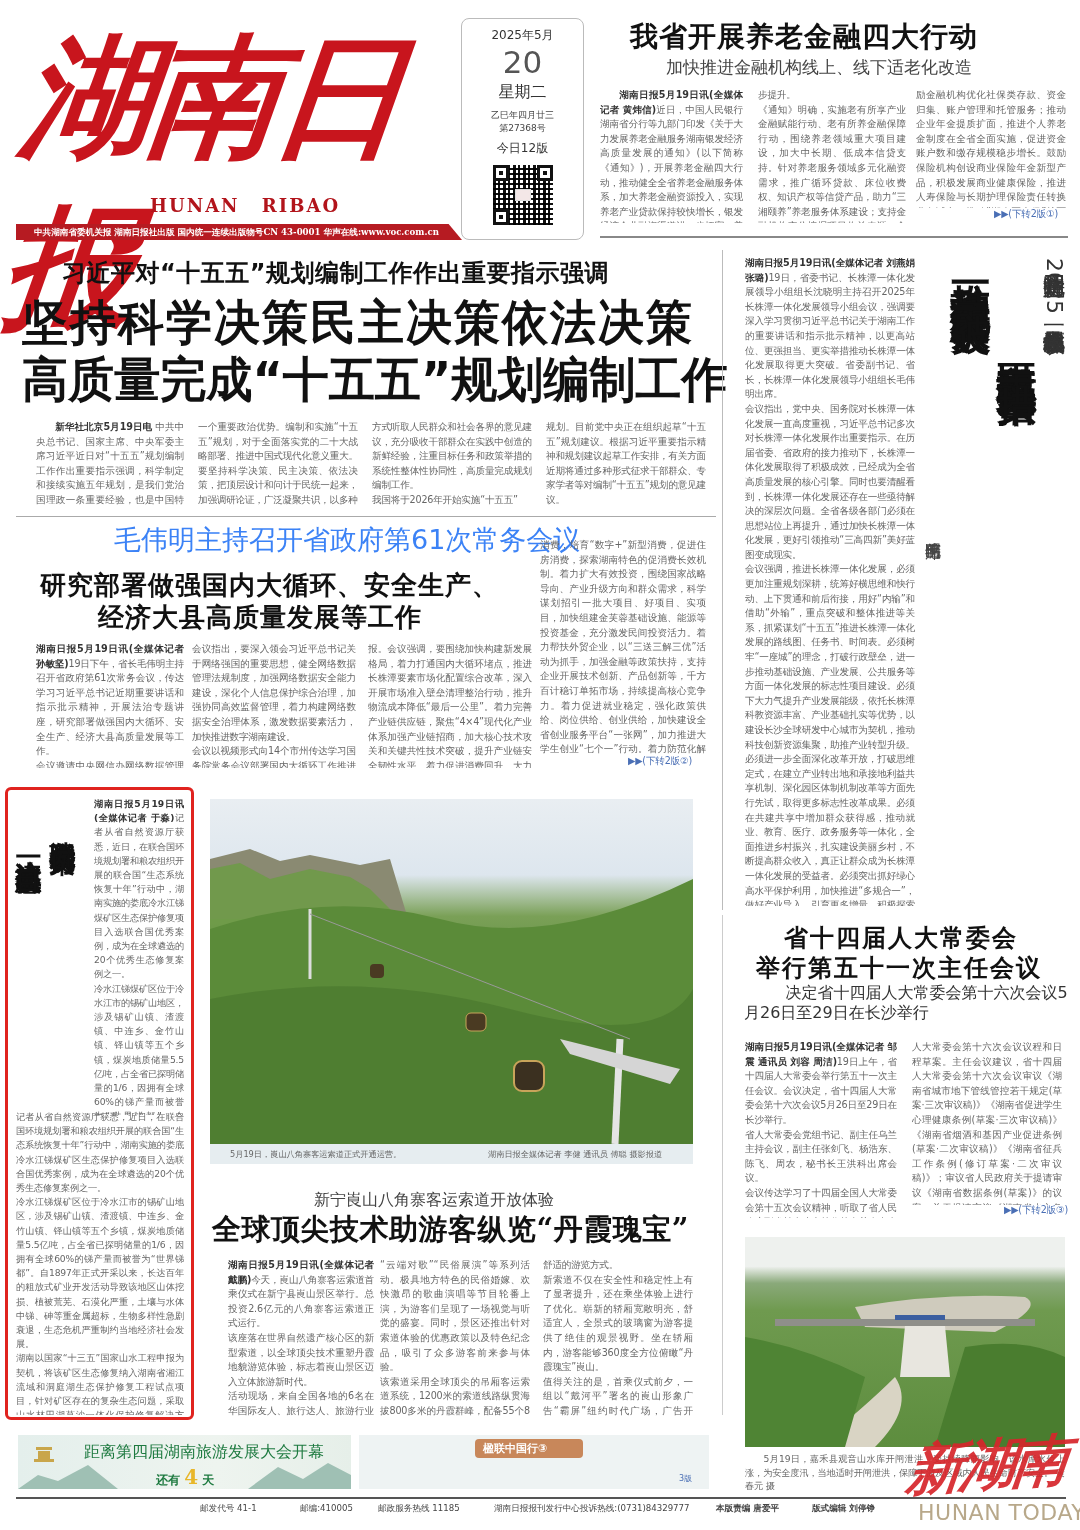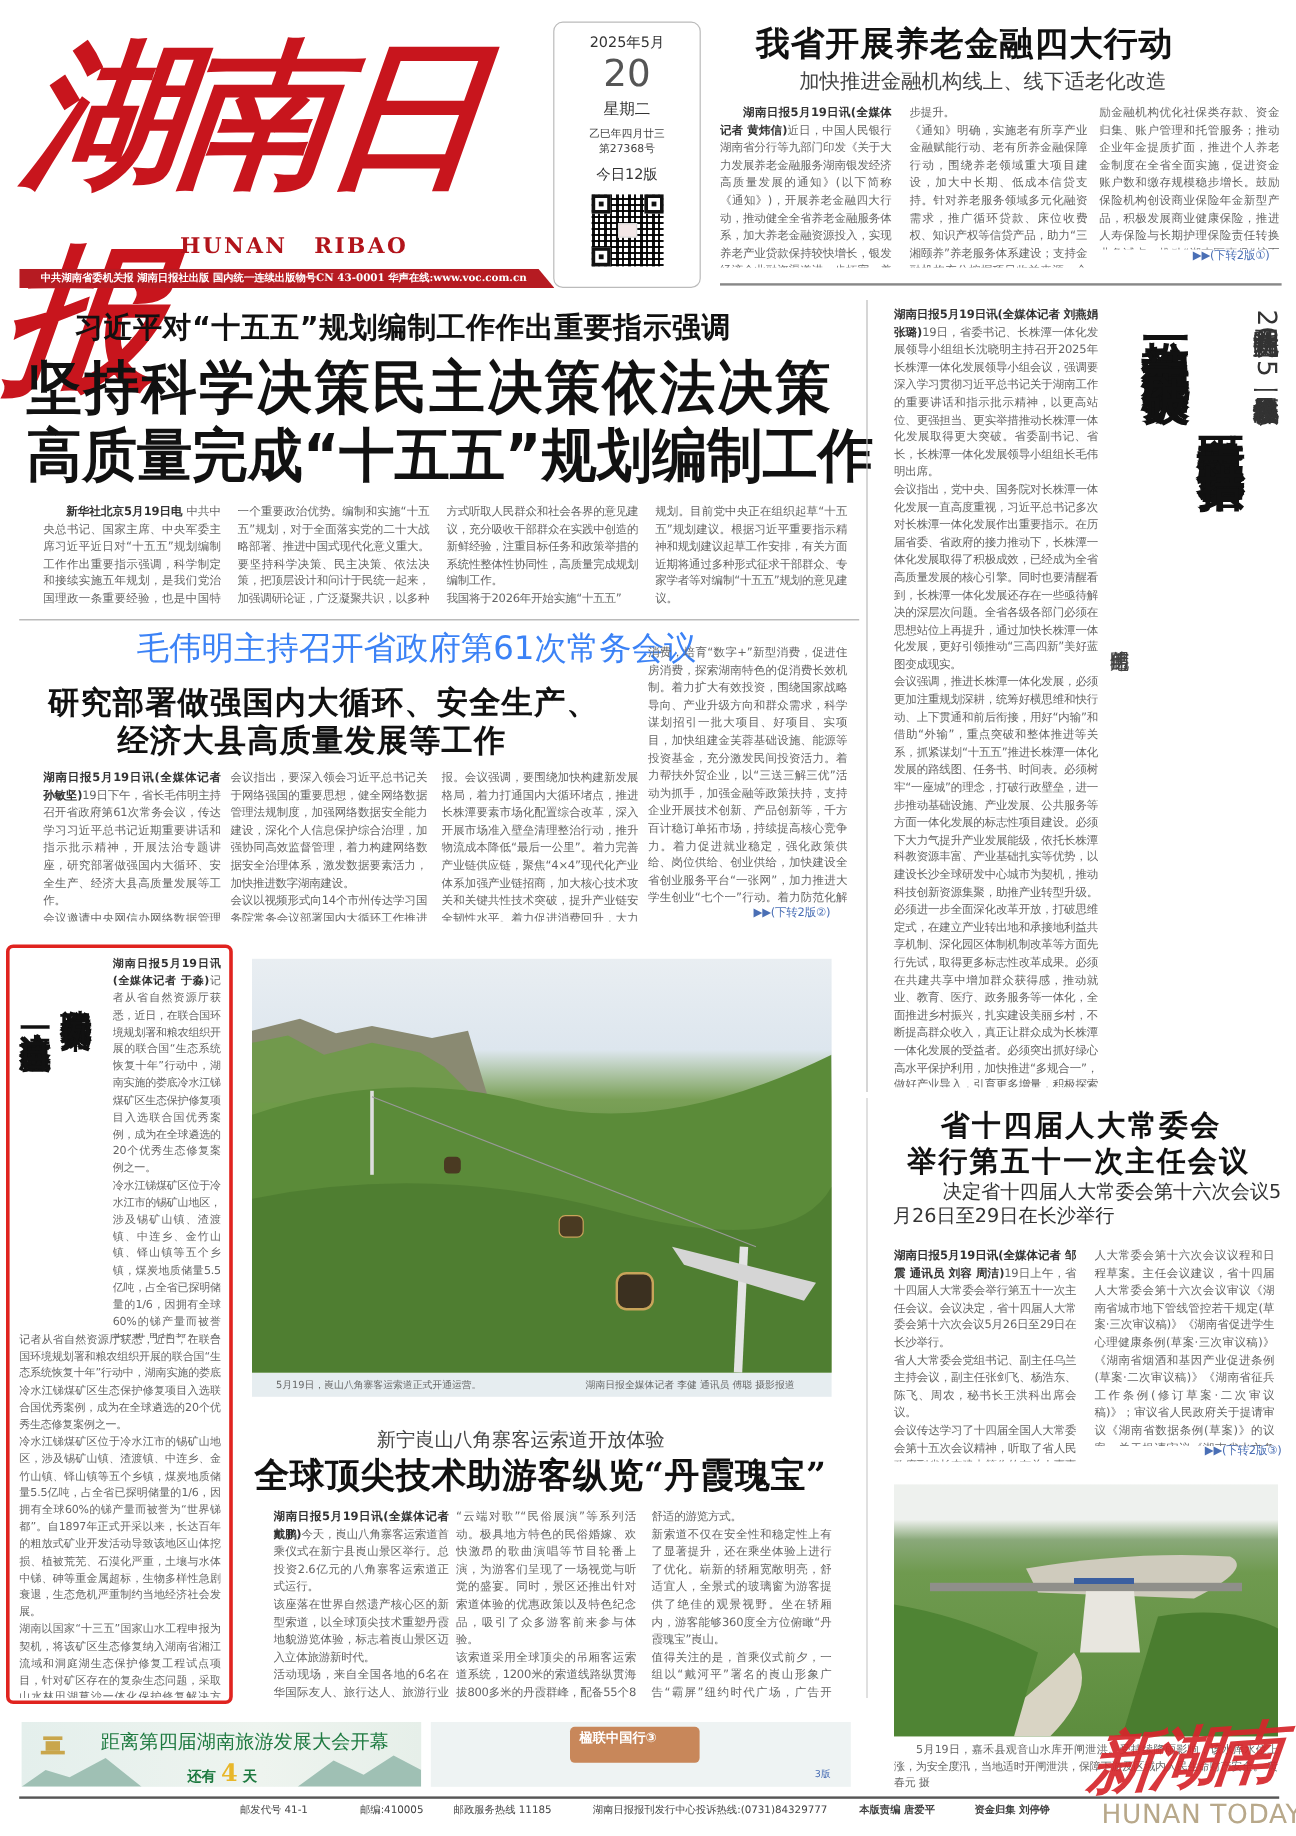--- a/index.html
+++ b/index.html
@@ -14,21 +14,21 @@
 .indent{text-indent:2em;display:block}
 .cont{color:#4a6fb5;white-space:nowrap}
 .rule{position:absolute;background:#999}
 
 .mast-title{left:22px;top:12px;width:400px;height:170px;color:#c8151d;font-size:132px;line-height:170px;font-weight:bold;letter-spacing:-6px;font-style:italic;font-family:"DejaVu Serif","Liberation Serif",serif;transform:skewX(-6deg)}
 .mast-pinyin{left:150px;top:195px;font-size:18px;color:#b2141b;font-weight:bold;letter-spacing:2px;word-spacing:14px}
 .mast-bar{left:16px;top:224px;width:446px;height:16px;background:#b61b22;color:#fff;font-size:8.6px;line-height:16px;padding-left:18px;white-space:nowrap;font-weight:bold;clip-path:polygon(0 0,97% 0,100% 100%,0 100%)}
 .datebox{left:461px;top:18px;width:123px;height:222px;border:1.5px solid #bbb;border-radius:8px;text-align:center}
 .datebox .y{margin-top:8px;font-size:12px;color:#333}
 .datebox .d{font-size:31px;line-height:36px;color:#555}
-.datebox .w{font-size:13px;color:#333;margin-top:2px}
+.datebox .w{font-size:16px;color:#333;margin-top:2px}
 .datebox .l{font-size:9px;color:#444;margin-top:6px;line-height:13px}
 .datebox .e{font-size:12px;color:#333;margin-top:5px}
 .qr{width:60px;height:60px;margin:8px auto 0;background:
 repeating-linear-gradient(90deg,#111 0 3px,#fff 3px 5px,#111 5px 7px,#fff 7px 10px),
 repeating-linear-gradient(0deg,#111 0 2px,#fff 2px 5px);
 background-blend-mode:multiply;position:relative}
 .qr .c{position:absolute;width:16px;height:16px;border:3px solid #111;background:#fff}
 .qr .c::after{content:"";position:absolute;left:3px;top:3px;width:4px;height:4px;background:#111}
 .qr .m{position:absolute;left:22px;top:24px;width:16px;height:12px;background:#f3e7e7;border:1px solid #ddd}
 
@@ -179,26 +179,26 @@
     <rect x="16" y="24" width="20" height="3" fill="#c9a64b"></rect>
   </svg>
   <div class="abs serif" style="left:66px;top:7px;font-size:16px;font-weight:normal;color:#1e7a40;white-space:nowrap">距离第四届湖南旅游发展大会开幕</div>
   <div class="abs serif" style="left:138px;top:30px;font-size:12px;font-weight:bold;color:#1e7a40;white-space:nowrap">
     <span>还有</span>
     <span style="font-size:20px;color:#e8b72a">4</span>
     <span>天</span>
   </div>
 </div>
 <div class="banner" style="left:359px;top:1435px;width:350px;height:54px;background:#eef3f3">
-  <div class="abs sans" style="left:116px;top:4px;width:108px;height:30px;background:#c8875a;border-radius:4px;color:#fff;font-size:11px;line-height:19px;padding-left:8px;font-weight:bold">楹联中国行③</div>
+  <div class="abs sans" style="left:116px;top:4px;width:108px;height:19px;background:#c8875a;border-radius:4px;color:#fff;font-size:11px;line-height:19px;padding-left:8px;font-weight:bold">楹联中国行③</div>
   <div class="abs sans" style="left:320px;top:38px;font-size:8px;color:#4a6fb5">3版</div>
 </div>
 
 <div class="abs serif" style="left:908px;top:1428px;font-size:56px;font-weight:bold;font-style:italic;color:#d6262b;opacity:0.92;letter-spacing:-4px;transform:skewX(-10deg) rotate(-4deg);white-space:nowrap">新湖南</div>
 
 <div class="rule" style="left:16px;top:1497px;width:1050px;height:1.5px;background:#555"></div>
 <div class="footer" style="left:200px;top:1503px">邮发代号 41-1</div>
 <div class="footer" style="left:300px;top:1503px">邮编:410005</div>
 <div class="footer" style="left:378px;top:1503px">邮政服务热线 11185</div>
 <div class="footer" style="left:494px;top:1503px">湖南日报报刊发行中心投诉热线:(0731)84329777</div>
 <div class="footer" style="left:716px;top:1503px;font-weight:bold">本版责编  唐爱平</div>
-<div class="footer" style="left:812px;top:1503px;font-weight:bold">资金归集  刘停铮</div>
+<div class="footer" style="left:812px;top:1503px;font-weight:bold">版式编辑  刘停铮</div>
 <div class="abs sans" style="left:918px;top:1500px;font-size:22px;color:#b8a88a;letter-spacing:0.5px;white-space:nowrap">HUNAN TODAY</div>
 
 </body></html>

